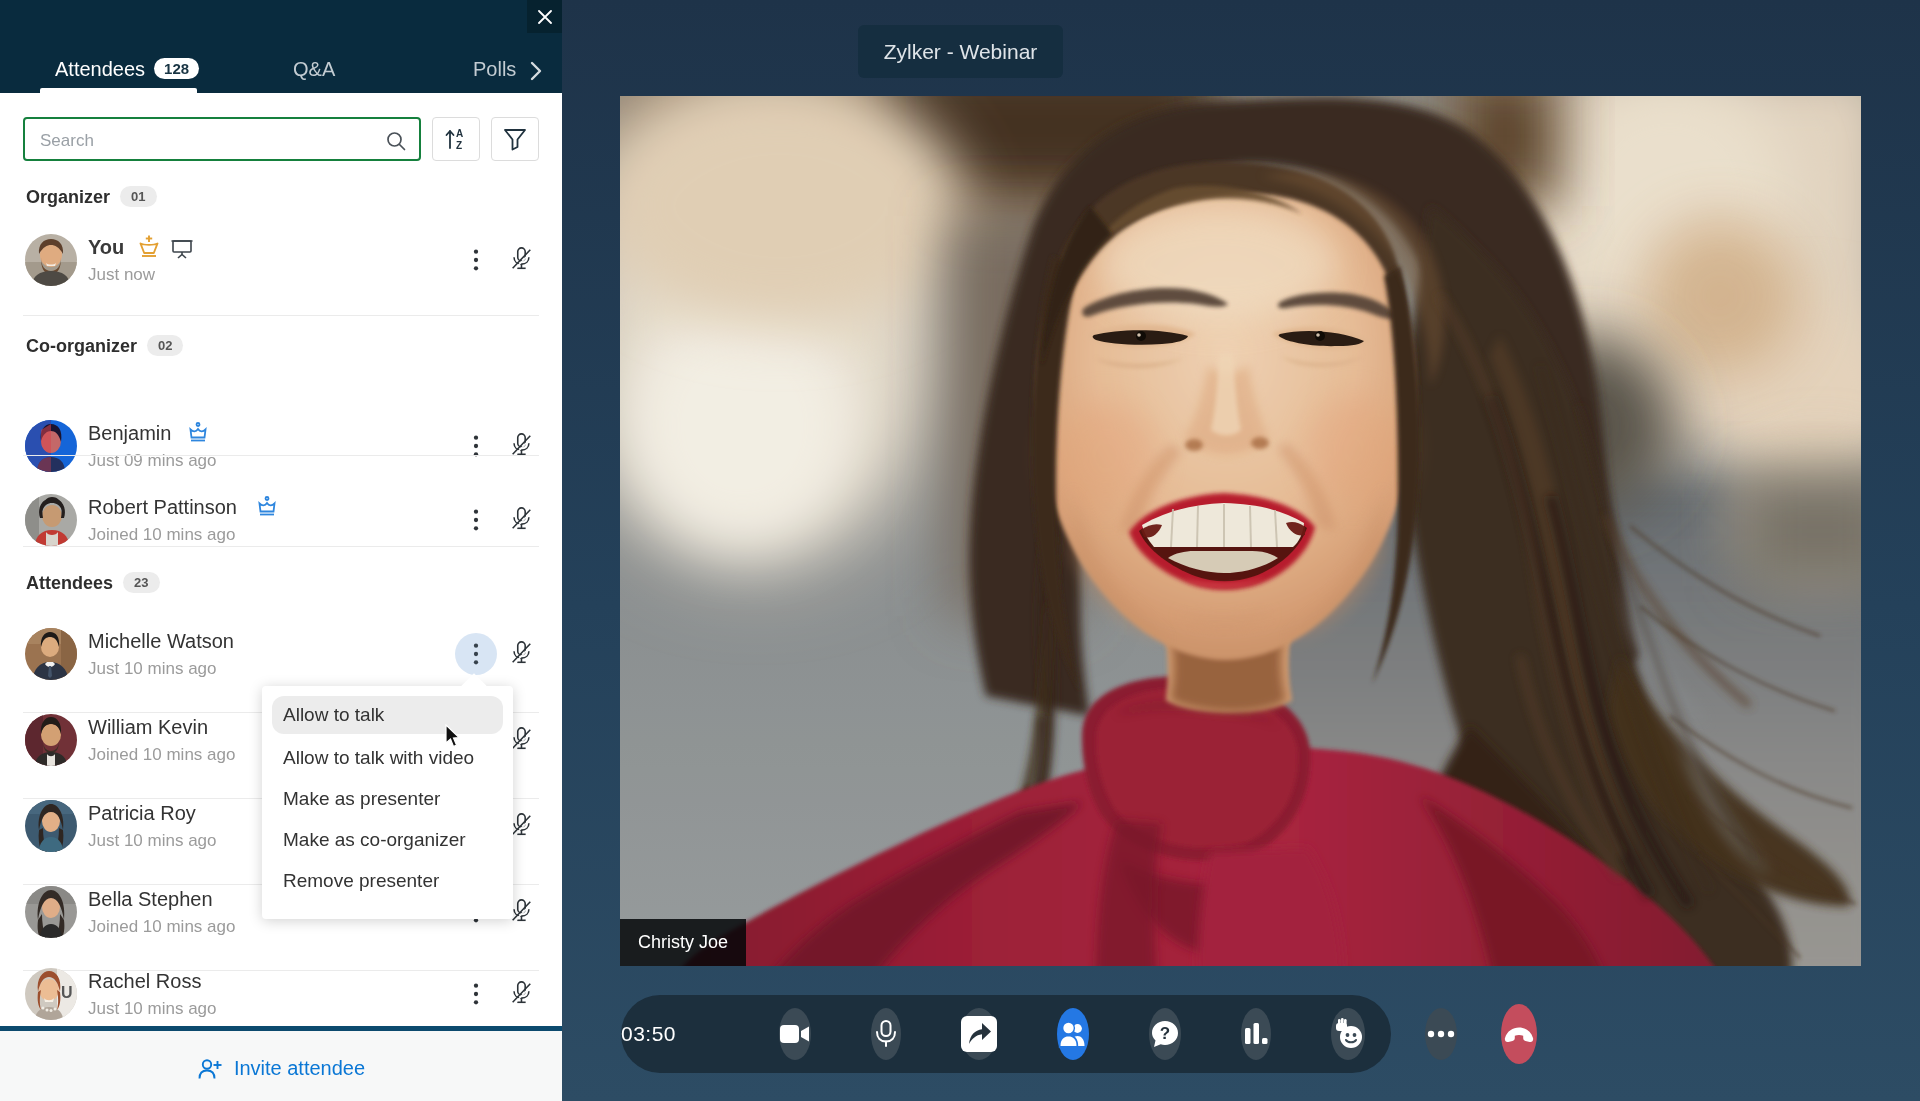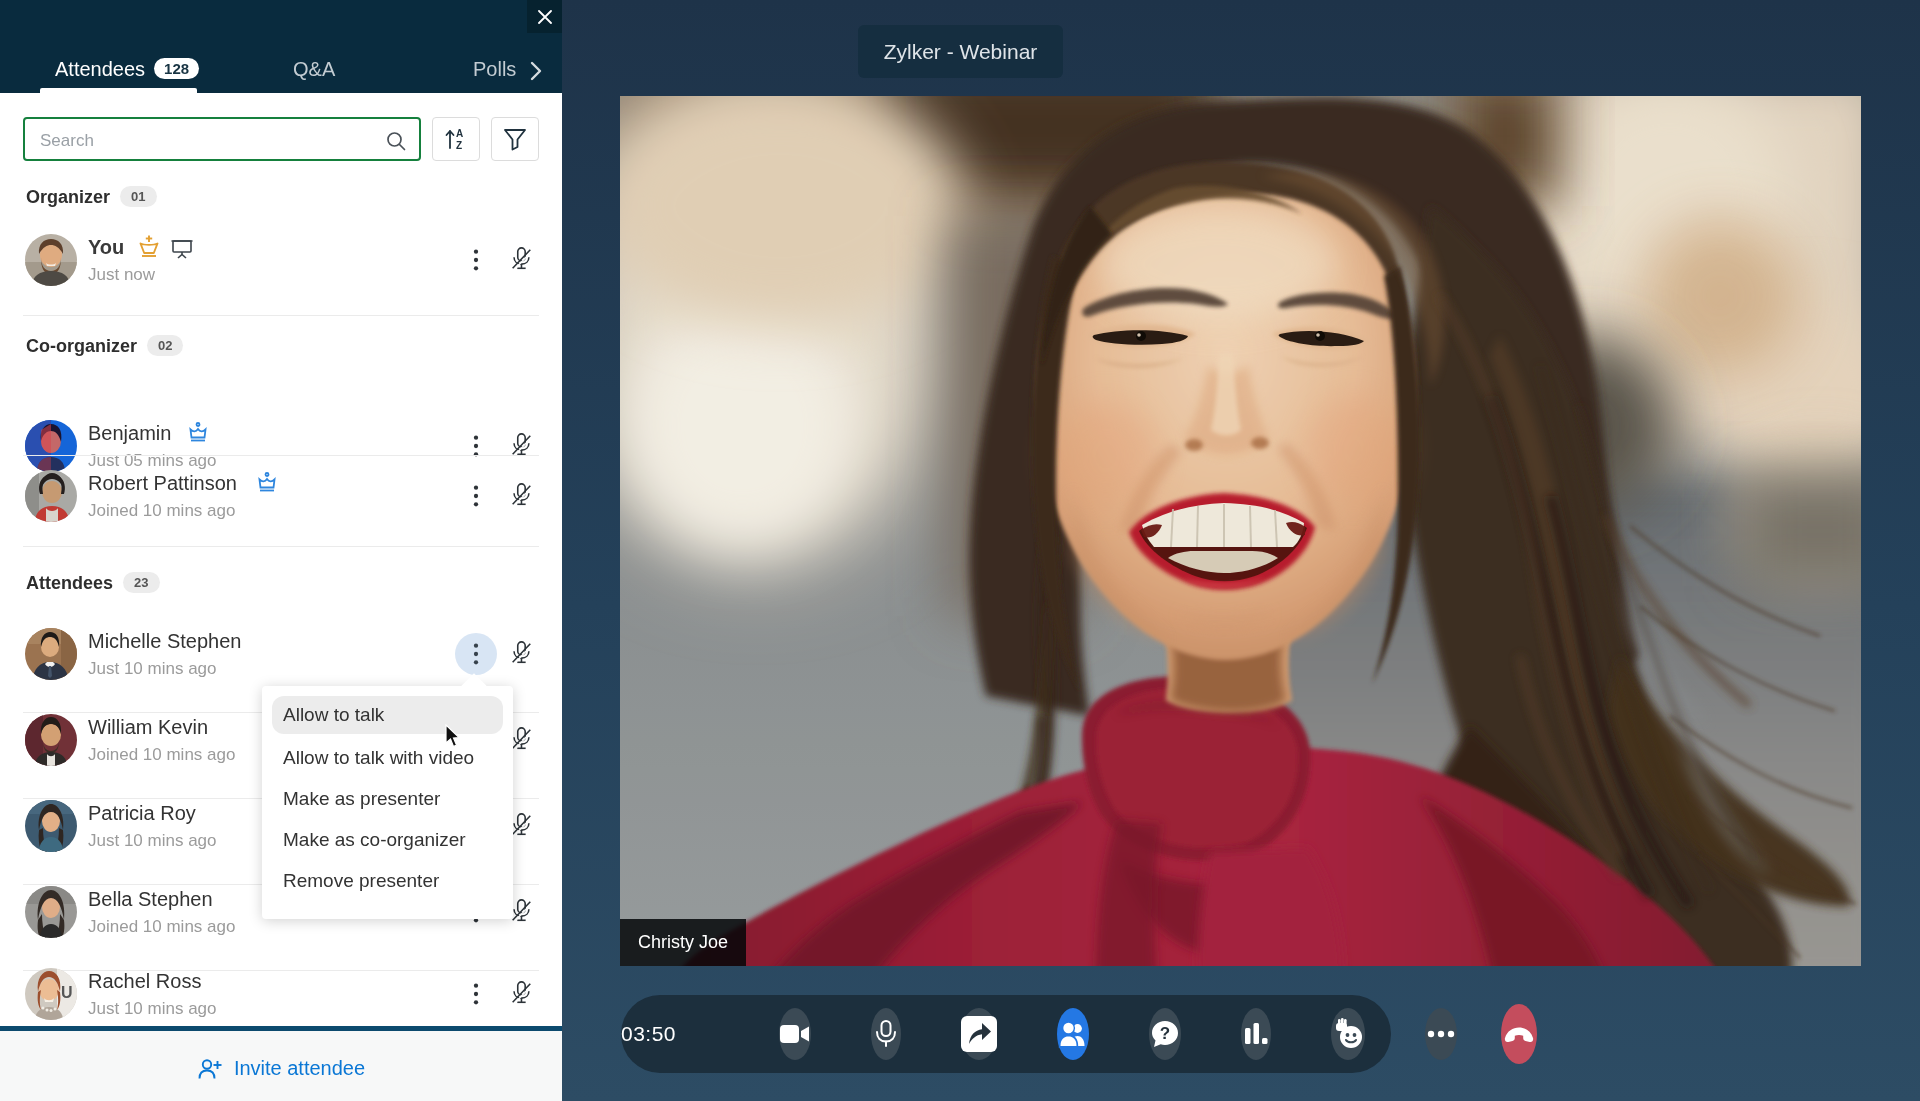--- a/index.html
+++ b/index.html
@@ -415,40 +415,40 @@
           <path d="M12,52 L26,52 L26,37 C18,37 12,42 12,52 Z" fill="#b13a4a" opacity="0.5"></path>
         </svg></div>
     <div class="rname normal">Benjamin</div>
       <svg style="position:absolute;left:185px;top:1px;" width="26" height="26" viewBox="0 0 26 26">
         <g stroke="#2e86de" stroke-width="1.8" fill="none">
           <circle cx="13" cy="3.5" r="1.5"></circle>
           <path d="M5.5,8.5 C8,11 11,11 13,8 C15,11 18,11 20.5,8.5 L19.5,16.5 L6.5,16.5 Z"></path>
           <line x1="6" y1="19.5" x2="20" y2="19.5"></line>
         </g>
       </svg>
-    <div class="rsub">Just 05 mins ago</div>
+    <div class="rsub">Just 09 mins ago</div>
   <svg class="dots" style="top:13px;" width="16" height="28" viewBox="0 0 16 28">
         <circle cx="8" cy="5" r="2.3" fill="#2e3338"></circle>
         <circle cx="8" cy="14" r="2.3" fill="#2e3338"></circle>
         <circle cx="8" cy="23" r="2.3" fill="#2e3338"></circle>
       </svg>
       <svg class="micoff" style="top:11px;" width="28" height="30" viewBox="0 0 28 30">
         <g stroke="#2c3338" stroke-width="1.7" fill="none">
           <rect x="10.5" y="3" width="8" height="14" rx="4"></rect>
           <path d="M6.5,13 C6.5,17.5 9.8,20.5 14.5,20.5 C19.2,20.5 22.5,17.5 22.5,13"></path>
           <line x1="14.5" y1="20.5" x2="14.5" y2="25"></line>
           <line x1="10" y1="25" x2="19" y2="25"></line>
           <line x1="5" y1="25" x2="24" y2="5"></line>
         </g>
         <line x1="6.6" y1="26.6" x2="25.6" y2="6.6" stroke="#fff" stroke-width="1.6"></line>
       </svg>
     </div>
   <div class="divider" style="top:455px;"></div>
 
-  <div class="row" style="top:470px;height:62px;">
+  <div class="row" style="top:494px;height:62px;">
     <div class="avatar" id="av-rob"><svg width="52" height="52" viewBox="0 0 52 52">
           <rect width="52" height="52" fill="#a9a9a5"></rect>
           <rect width="14" height="52" fill="#8e8e8a"></rect>
           <ellipse cx="27" cy="22" rx="10" ry="11" fill="#c69a72"></ellipse>
           <path d="M16,22 C14,10 21,3 27,3 C34,3 40,10 38,22 C38,14 33,9 27,9 C21,9 17,14 16,22 Z" fill="#241f1e"></path>
           <path d="M15,24 C13,18 14,10 20,6 C17,12 17,18 18,24 Z" fill="#241f1e"></path>
           <path d="M39,24 C41,18 40,10 34,6 C37,12 37,18 36,24 Z" fill="#241f1e"></path>
           <path d="M10,52 C10,42 17,36 27,36 C37,36 44,42 44,52 Z" fill="#c13a33"></path>
           <path d="M21,38 C23,42 31,42 33,38 L33,52 L21,52 Z" fill="#d8d4cc"></path>
         </svg></div>
@@ -485,21 +485,21 @@
     <div class="avatar" id="av-mic"><svg width="52" height="52" viewBox="0 0 52 52">
           <rect width="52" height="52" fill="#9b7350"></rect>
           <rect width="52" height="16" fill="#a8835f"></rect>
           <rect x="36" width="16" height="52" fill="#8a6544"></rect>
           <ellipse cx="25" cy="19" rx="9" ry="10" fill="#dcab7e"></ellipse>
           <path d="M16,19 C15,9 20,4 25,4 C31,4 35,9 34,19 C32,11 29,9 25,9 C21,9 18,11 16,19 Z" fill="#1e1a18"></path>
           <path d="M8,52 C8,41 15,34 25,34 C35,34 43,41 43,52 Z" fill="#2c3444"></path>
           <path d="M20,36 C22,40 28,40 30,36 L28,34 L22,34 Z" fill="#f2f2f2"></path>
           <path d="M24,38 L26,38 L27,48 L25,50 L23,48 Z" fill="#44546a"></path>
         </svg></div>
-    <div class="rname normal">Michelle Stephen</div>
+    <div class="rname normal">Michelle Watson</div>
     <div class="rsub">Just 10 mins ago</div>
   <svg class="dots" style="top:13px;z-index:6;" width="16" height="28" viewBox="0 0 16 28">
         <circle cx="8" cy="5" r="2.3" fill="#37424c"></circle>
         <circle cx="8" cy="14" r="2.3" fill="#37424c"></circle>
         <circle cx="8" cy="23" r="2.3" fill="#37424c"></circle>
       </svg>
       <svg class="micoff" style="top:11px;" width="28" height="30" viewBox="0 0 28 30">
         <g stroke="#2c3338" stroke-width="1.7" fill="none">
           <rect x="10.5" y="3" width="8" height="14" rx="4"></rect>
           <path d="M6.5,13 C6.5,17.5 9.8,20.5 14.5,20.5 C19.2,20.5 22.5,17.5 22.5,13"></path>

